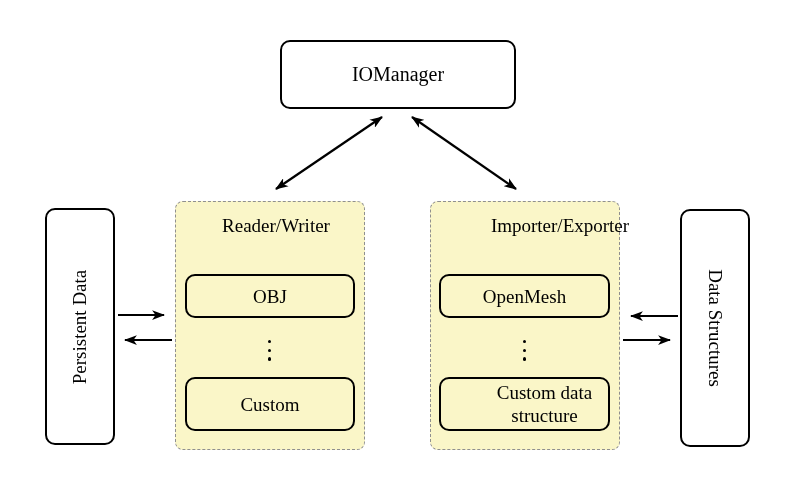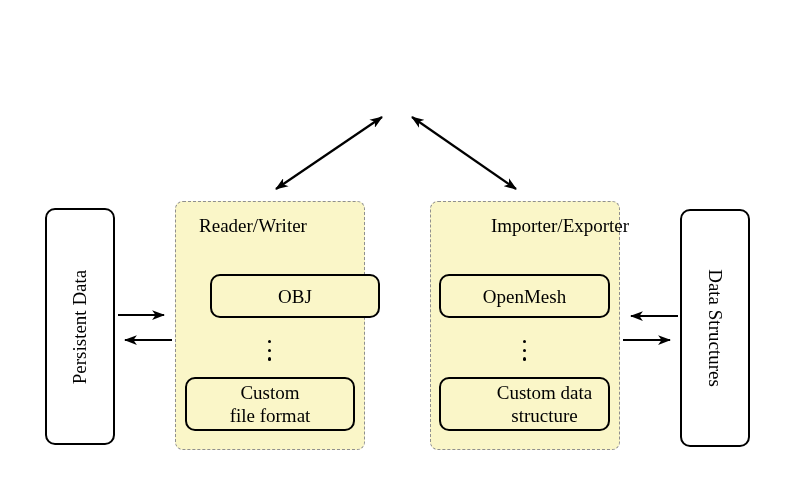--- a/index.html
+++ b/index.html
@@ -48,38 +48,38 @@
   }
   .group-left  { left: 175px; top: 201px; width: 190px; height: 249px; }
   .group-right { left: 430px; top: 201px; width: 190px; height: 249px; }
   .group-title {
     position: absolute;
     left: 0; right: 0;
     text-align: center;
     font-size: 19px;
     white-space: nowrap;
   }
-  .group-title-left  { left: 175px; top: 215px; width: 156px; }
+  .group-title-left  { left: 175px; top: 215px; width: 156px; padding-left: 23px; }
   .group-title-right { left: 430px; top: 215px; width: 190px; padding-left: 35px; }
 
   .inner-box {
     position: absolute;
     background: #faf6c8;
     border: 2.5px solid #000000;
     border-radius: 10px;
     display: flex;
     flex-direction: column;
     align-items: center;
     justify-content: center;
     font-size: 19px;
     line-height: 23px;
     text-align: center;
     box-sizing: border-box;
   }
-  .box-obj        { left: 185px; top: 274px; width: 170px; height: 44px; margin-left: 25px; }
+  .box-obj        { left: 185px; top: 274px; width: 170px; height: 44px; }
   .box-custom-ff  { left: 185px; top: 377px; width: 170px; height: 54px; }
   .box-openmesh   { left: 439px; top: 274px; width: 171px; height: 44px; text-align: right; }
   .box-custom-ds  { left: 439px; top: 377px; width: 171px; height: 54px; padding-left: 40px; }
   .inner-box span { display: block; }
 
   .vdots {
     position: absolute;
     display: flex;
     flex-direction: column;
     align-items: center;
@@ -113,20 +113,23 @@
 
     <line x1="118" y1="315" x2="164" y2="315" stroke="#000000" stroke-width="2.2" marker-end="url(#arrow)"></line>
 
     <line x1="172" y1="340" x2="125" y2="340" stroke="#000000" stroke-width="2.2" marker-end="url(#arrow)"></line>
 
     <line x1="678" y1="316" x2="631" y2="316" stroke="#000000" stroke-width="2.2" marker-end="url(#arrow)"></line>
 
     <line x1="623" y1="340" x2="670" y2="340" stroke="#000000" stroke-width="2.2" marker-end="url(#arrow)"></line>
   </svg>
 
+  <div class="node node-iomanager">
+    <span>IOManager</span>
+  </div>
 
   <div class="node node-vertical-left">
     <span class="rot-ccw">Persistent Data</span>
   </div>
 
   <div class="node node-vertical-right">
     <span class="rot-cw">Data Structures</span>
   </div>
 
   <div class="group group-left"></div>
@@ -137,21 +140,20 @@
   </div>
 
   <div class="vdots vdots-left">
     <i></i>
       <i></i>
       <i></i>
   </div>
 
   <div class="inner-box box-custom-ff">
     <span>Custom</span>
-    <span>file format</span>
   </div>
 
   <div class="group group-right"></div>
   <div class="group-title group-title-right">Importer/Exporter</div>
 
   <div class="inner-box box-openmesh">
     <span>OpenMesh</span>
   </div>
 
   <div class="vdots vdots-right">

